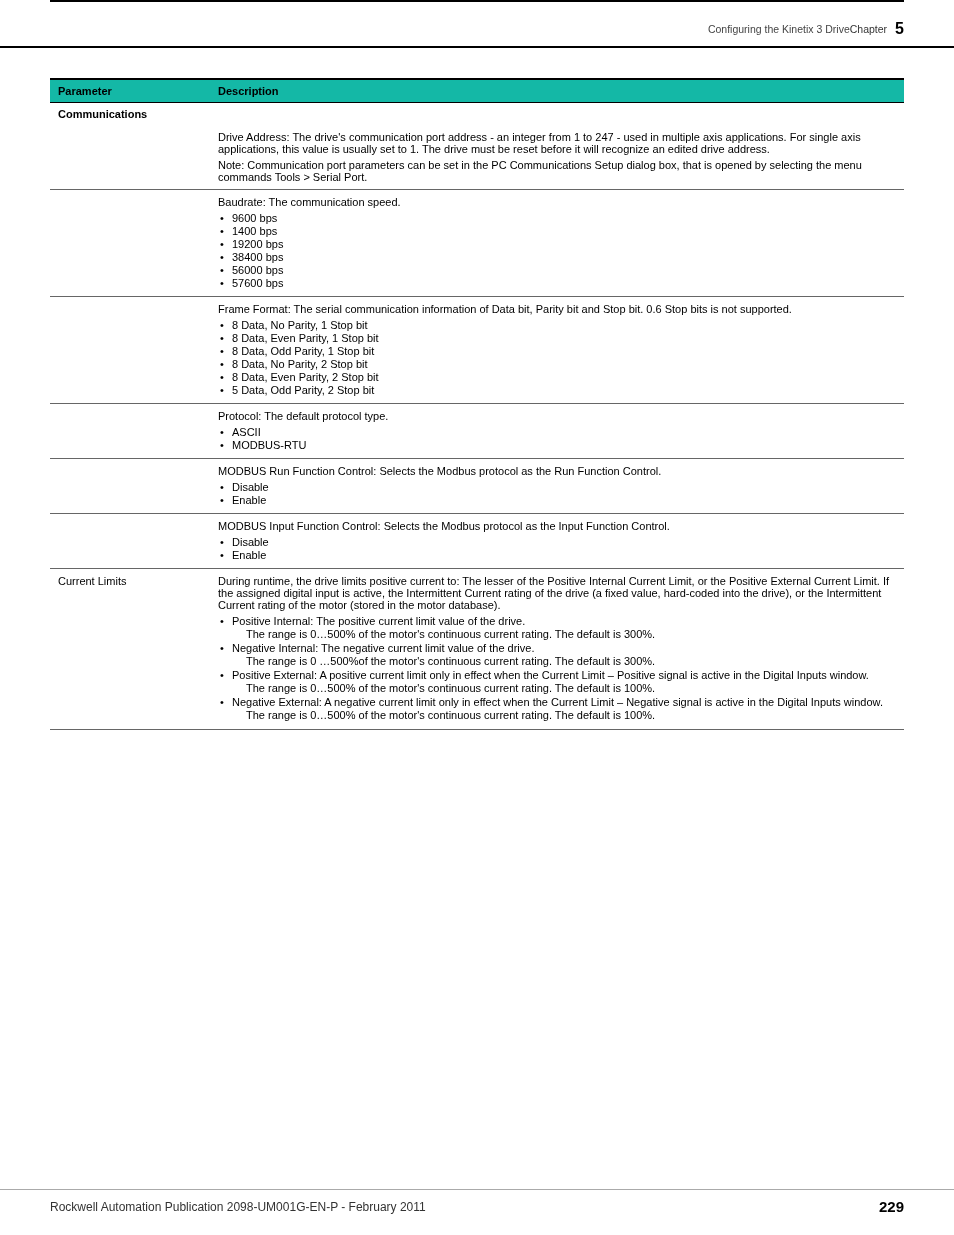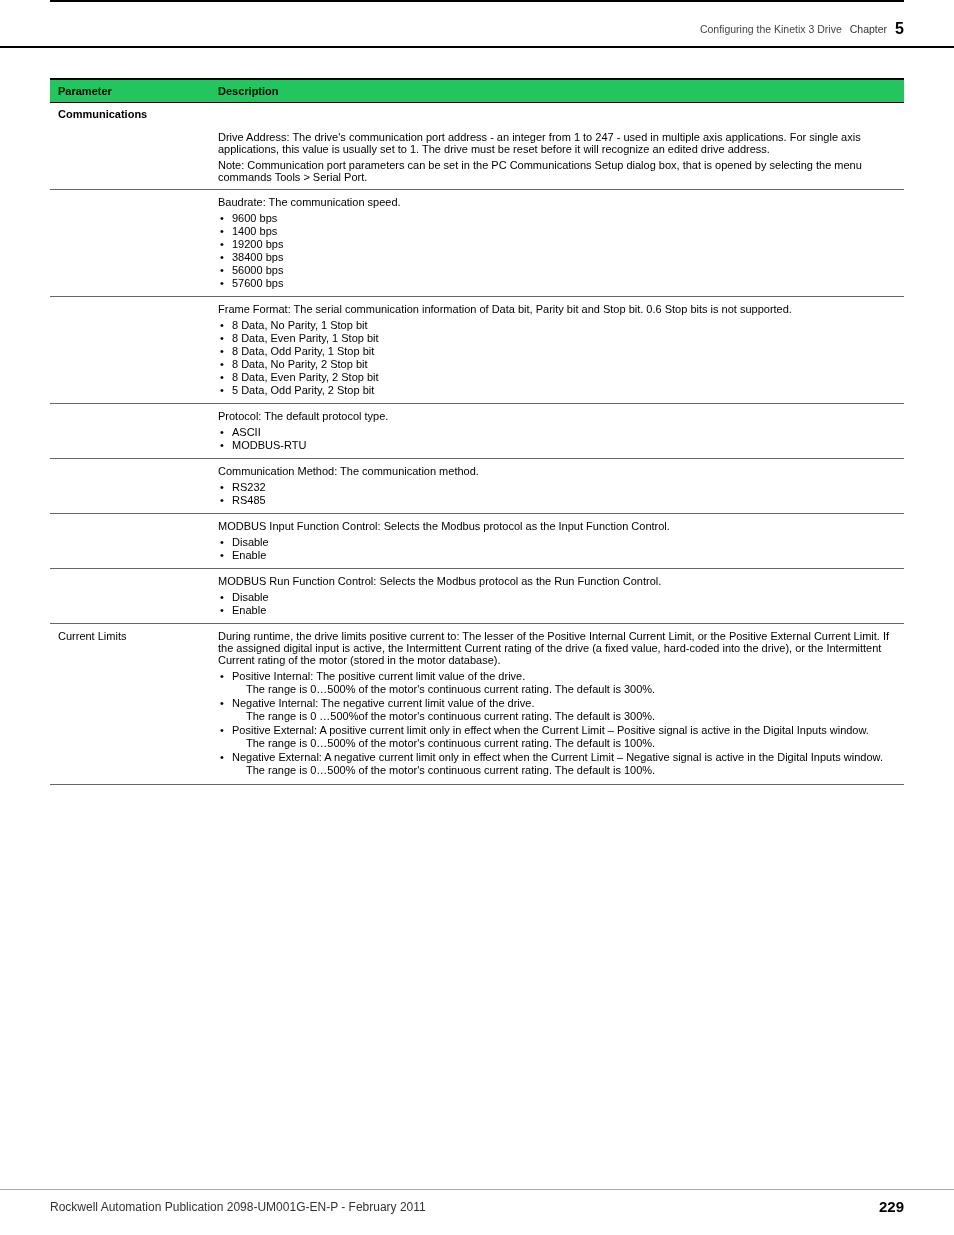--- a/index.html
+++ b/index.html
@@ -24,21 +24,20 @@
       display: flex;
       justify-content: flex-end;
       align-items: center;
       padding: 18px 50px 8px 50px;
       border-bottom: 2px solid #000;
     }
     .header-right {
       display: flex;
       align-items: center;
       gap: 8px;
-      margin-left: 8px;
     }
     .header-chapter-label {
       font-size: 10.5px;
       color: #333;
     }
     .header-chapter-number {
       font-size: 16px;
       font-weight: bold;
       color: #000;
     }
@@ -55,21 +54,21 @@
       font-size: 11px;
     }
 
     .main-table th {
       font-weight: bold;
       font-size: 11px;
       padding: 5px 8px;
       border-top: 2px solid #000;
       border-bottom: 1.5px solid #000;
       text-align: left;
-      background: #22c55e;
+      background: #14b8a6;
     }
 
     .main-table td {
       padding: 6px 8px;
       vertical-align: top;
       border-bottom: 1px solid #666;
     }
 
     .col-param {
       width: 160px;
@@ -226,46 +225,36 @@
           <td class="col-param"></td>
           <td class="col-desc">
             <div class="desc-para">Protocol: The default protocol type.</div>
             <ul class="desc-list">
               <li>ASCII</li>
               <li>MODBUS-RTU</li>
             </ul>
           </td>
         </tr>
 
-        <tr>
-          <td class="col-param"></td>
-          <td class="col-desc">
-            <div class="desc-para">Communication Method: The communication method.</div>
-            <ul class="desc-list">
-              <li>RS232</li>
-              <li>RS485</li>
-            </ul>
-          </td>
-        </tr>
-
-        <tr>
-          <td class="col-param"></td>
-          <td class="col-desc">
-            <div class="desc-para">MODBUS Input Function Control: Selects the Modbus protocol as the Input Function Control.</div>
+
+        <tr>
+          <td class="col-param"></td>
+          <td class="col-desc">
+            <div class="desc-para">MODBUS Run Function Control: Selects the Modbus protocol as the Run Function Control.</div>
             <ul class="desc-list">
               <li>Disable</li>
               <li>Enable</li>
             </ul>
           </td>
         </tr>
 
         <tr>
           <td class="col-param"></td>
           <td class="col-desc">
-            <div class="desc-para">MODBUS Run Function Control: Selects the Modbus protocol as the Run Function Control.</div>
+            <div class="desc-para">MODBUS Input Function Control: Selects the Modbus protocol as the Input Function Control.</div>
             <ul class="desc-list">
               <li>Disable</li>
               <li>Enable</li>
             </ul>
           </td>
         </tr>
 
         <tr>
           <td class="col-param">Current Limits</td>
           <td class="col-desc">

